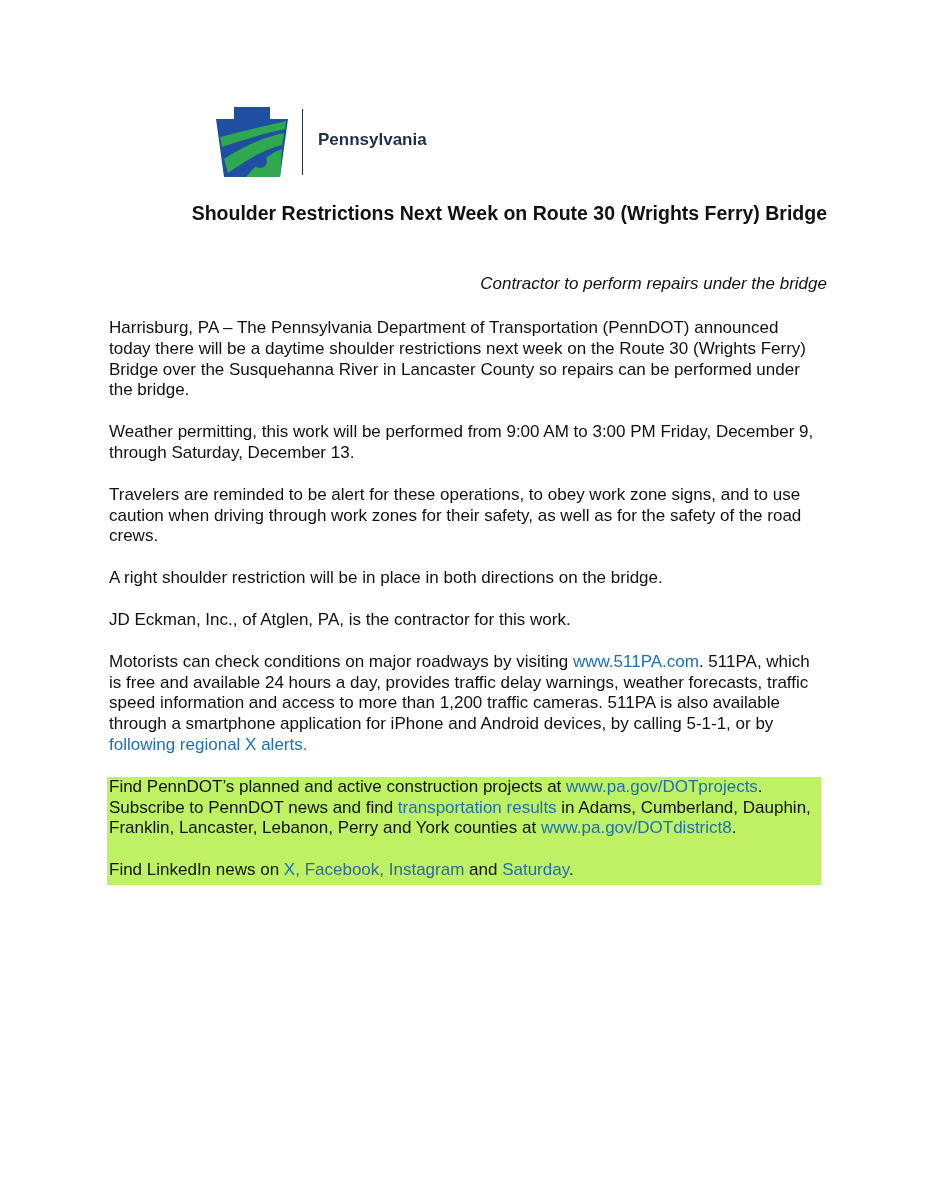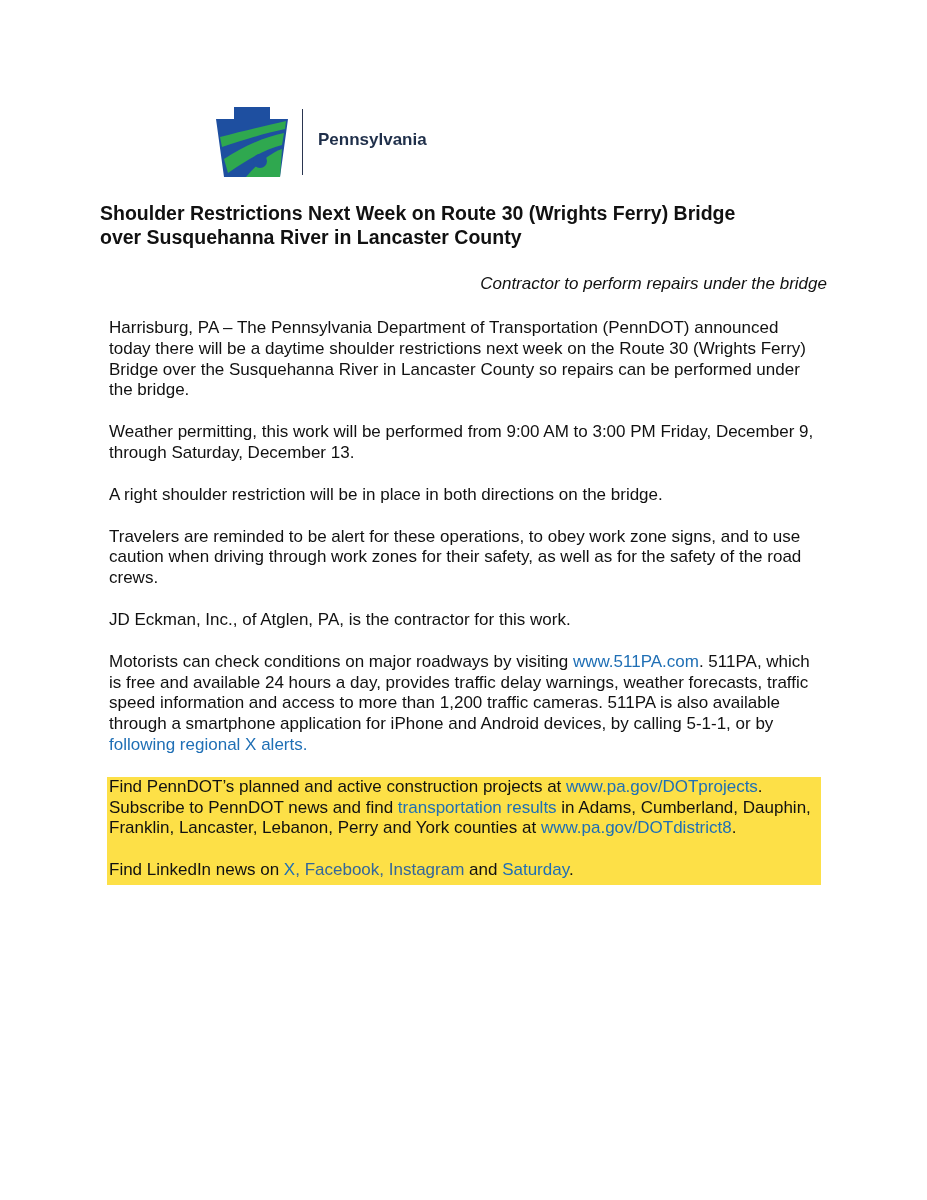--- a/index.html
+++ b/index.html
@@ -51,21 +51,21 @@
     .logo-line2 {
       font-size: 26.5px;
       font-weight: 600;
       letter-spacing: 0.1px;
     }
     .headline {
       position: absolute;
       left: 100px;
       width: 727px;
       top: 201px;
-      text-align: left;
+      text-align: right;
       font-weight: bold;
       font-size: 19.5px;
       line-height: 24px;
       color: #111111;
       margin: 0;
     }
     .subhead {
       position: absolute;
       left: 100px;
       width: 727px;
@@ -81,21 +81,21 @@
       left: 109px;
       width: 715px;
       top: 318px;
       font-size: 17px;
       line-height: 20.8px;
     }
     .body p {
       margin: 0 0 21px 0;
     }
     .shaded-wrap {
-      background: #fde047;
+      background: #bef264;
       width: 712px;
       margin-left: -2px;
       padding-left: 2px;
       padding-bottom: 4px;
     }
     .shaded-wrap p {
       margin: 0 0 21px 0;
     }
     .shaded-wrap p:last-child {
       margin-bottom: 0;
@@ -125,33 +125,32 @@
     <circle cx="44" cy="54" r="7" fill="#1e4fa0"></circle>
   </svg>
   <div class="logo-divider"></div>
   <div class="logo-text">
     <span class="logo-line1">Pennsylvania</span>
   </div>
 </div>
 
 <h1 class="headline">
   <span>Shoulder Restrictions Next Week on Route 30 (Wrights Ferry) Bridge</span><br>
-  <span>over Susquehanna River in Lancaster County</span>
 </h1>
 
 <p class="subhead">Contractor to perform repairs under the bridge</p>
 
 <div class="body">
   <p><span class="bold">Harrisburg, PA –</span><span> The Pennsylvania Department of Transportation (PennDOT) announced today there will be a daytime shoulder restrictions next week on the Route 30 (Wrights Ferry) Bridge over the Susquehanna River in Lancaster County so repairs can be performed under the bridge.</span></p>
 
   <p>Weather permitting, this work will be performed from 9:00 AM to 3:00 PM Friday, December 9, through Saturday, December 13.</p>
 
+  <p>Travelers are reminded to be alert for these operations, to obey work zone signs, and to use caution when driving through work zones for their safety, as well as for the safety of the road crews.</p>
+
   <p>A right shoulder restriction will be in place in both directions on the bridge.</p>
-
-  <p>Travelers are reminded to be alert for these operations, to obey work zone signs, and to use caution when driving through work zones for their safety, as well as for the safety of the road crews.</p>
 
   <p>JD Eckman, Inc., of Atglen, PA, is the contractor for this work.</p>
 
   <p><span>Motorists can check conditions on major roadways by visiting </span><a class="link u" href="#">www.511PA.com</a><span>. 511PA, which is free and available 24 hours a day, provides traffic delay warnings, weather forecasts, traffic speed information and access to more than 1,200 traffic cameras. 511PA is also available through a smartphone application for iPhone and Android devices, by calling 5-1-1, or by </span><a class="link u" href="#">following regional X alerts.</a></p>
 
   <div class="shaded-wrap">
     <p><span>Find PennDOT’s planned and active construction projects at </span><a class="link" href="#">www.pa.gov/DOTprojects</a><span>. Subscribe to PennDOT news and find </span><a class="link" href="#">transportation results</a><span> in Adams, Cumberland, Dauphin, Franklin, Lancaster, Lebanon, Perry and York counties at </span><a class="link u" href="#">www.pa.gov/DOTdistrict8</a><span>.</span></p>
 
     <p><span>Find LinkedIn news on </span><a class="link" href="#">X</a><a class="link slate" href="#">, Facebook, Instagram</a><span> and </span><a class="link" href="#">Saturday</a><span>.</span></p>
   </div>

